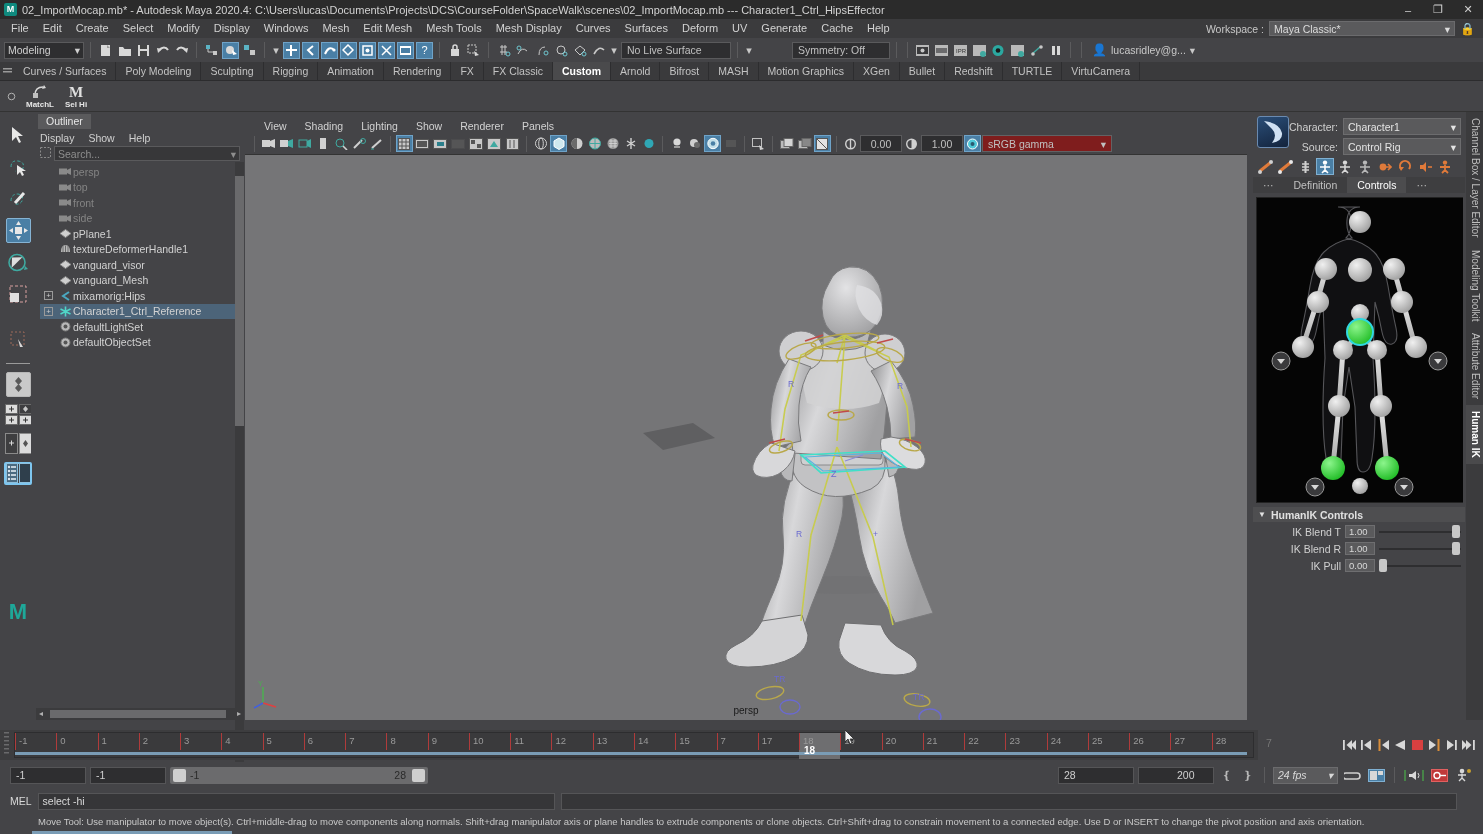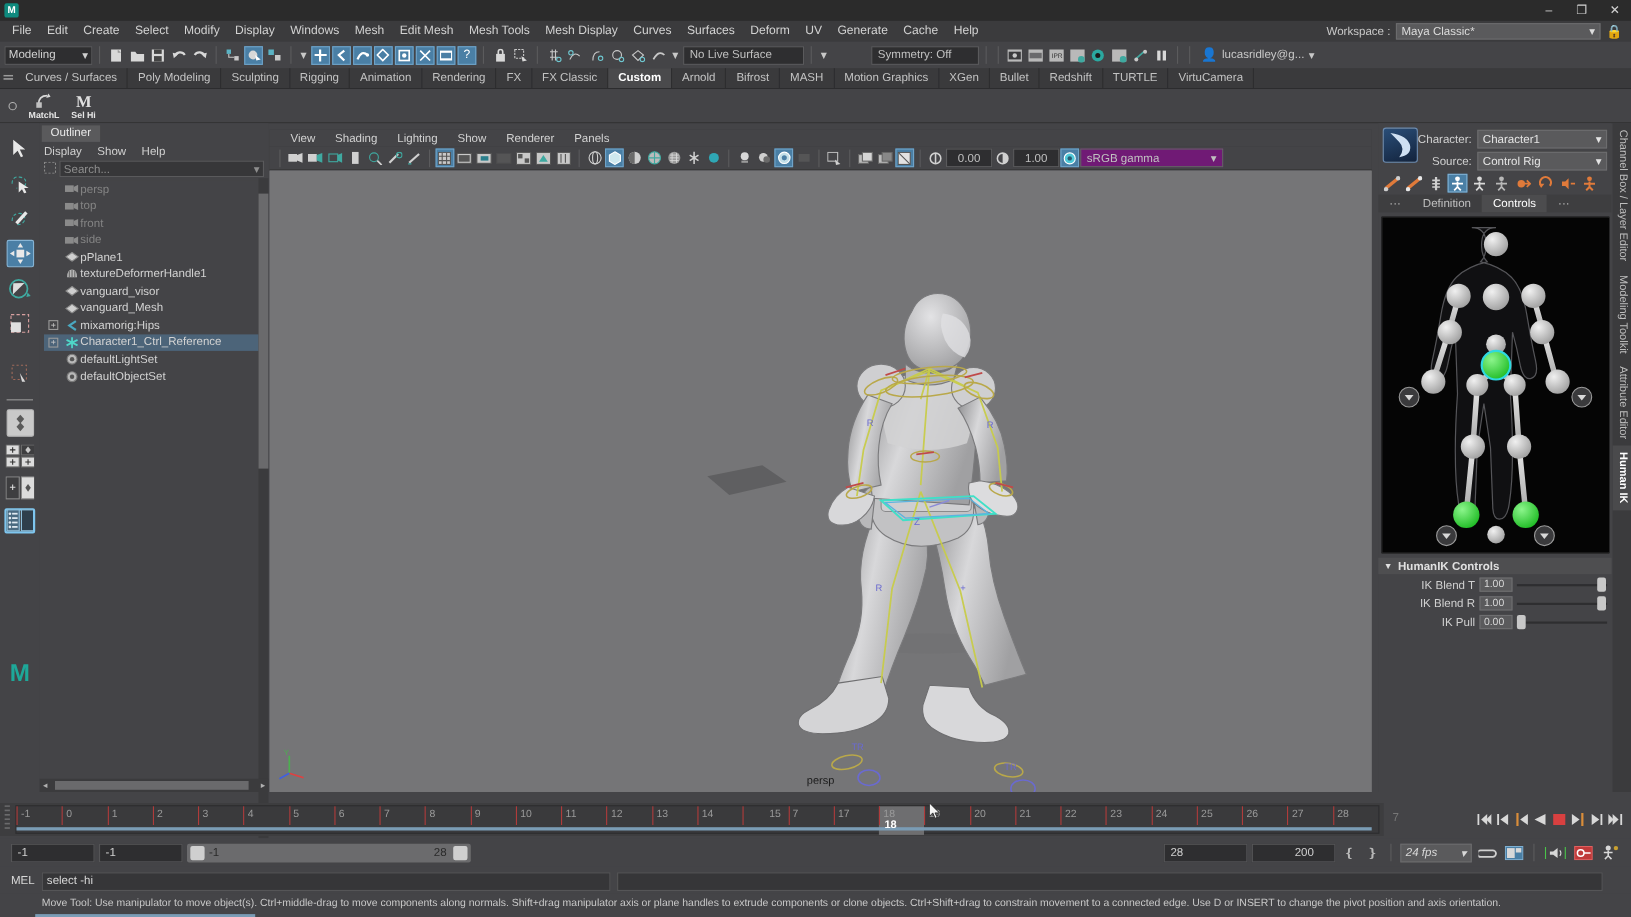--- a/index.html
+++ b/index.html
@@ -231,20 +231,21 @@
 
   .cursor { position:absolute; left:845px; top:730px; width:11px; height:16px; pointer-events:none; }
 </style>
 </head>
 <body>
 
 <div id="app">
 
   <div class="titlebar">
     <div class="mayalogo">M</div>
+    <div class="ttext">02_ImportMocap.mb* - Autodesk Maya 2020.4: C:\Users\lucas\Documents\Projects\DCS\CourseFolder\SpaceWalk\scenes\02_ImportMocap.mb   ---   Character1_Ctrl_HipsEffector</div>
     <div class="winbtns">
       <div class="winbtn">–</div>
       <div class="winbtn">❐</div>
       <div class="winbtn close">✕</div>
     </div>
   </div>
 
   <div class="menubar">
     <div class="mi">File</div>
     <div class="mi">Edit</div>
@@ -976,21 +977,21 @@
             <path d="M6.5 1.2 A4.8 4.8 0 0 1 6.5 10.8" fill="#d0d0d0"></path>
           </svg>
         </div>
       <div class="field" style="width:42px;justify-content:center;">1.00</div>
       <div class="tbtn on">
           <svg width="13" height="12">
             <circle cx="6.5" cy="6" r="5" fill="#4fc8d8" stroke="#fff"></circle>
             <circle cx="6.5" cy="6" r="2" fill="#2a5a70"></circle>
           </svg>
         </div>
-      <div class="field" style="width:130px;justify-content:space-between;background:#701a75;border-color:#626264;">
+      <div class="field" style="width:130px;justify-content:space-between;background:#7f1d1d;border-color:#626264;">
         <span>sRGB gamma</span>
         <span>▾</span>
       </div>
     </div>
 
     <div class="vcanvas">
       <svg width="1002" height="565">
         <defs>
           <linearGradient id="bodyg" x1="0" y1="0" x2="1" y2="0.4">
             <stop offset="0" stop-color="#8e8e90"></stop>
@@ -1359,21 +1360,21 @@
         <div class="ticklbl" style="left: 457.933px;">10</div>
         <div class="tick" style="left: 495.2px;"></div>
         <div class="ticklbl" style="left: 499.2px;">11</div>
         <div class="tick" style="left: 536.467px;"></div>
         <div class="ticklbl" style="left: 540.467px;">12</div>
         <div class="tick" style="left: 577.733px;"></div>
         <div class="ticklbl" style="left: 581.733px;">13</div>
         <div class="tick" style="left: 619px;"></div>
         <div class="ticklbl" style="left: 623px;">14</div>
         <div class="tick" style="left: 660.267px;"></div>
-        <div class="ticklbl" style="left: 664.267px; margin-left: 20px;">15</div>
+        <div class="ticklbl" style="left: 664.267px;">15</div>
         <div class="tick" style="left: 701.533px;"></div>
         <div class="ticklbl" style="left: 705.533px;">7</div>
         <div class="tick" style="left: 742.8px;"></div>
         <div class="ticklbl" style="left: 746.8px;">17</div>
         <div class="tick" style="left: 784.067px;"></div>
         <div class="ticklbl" style="left: 788.067px;">18</div>
         <div class="playheadlbl" style="left: 789.067px; top: 12px;">18</div>
         <div class="tick" style="left: 825.333px;"></div>
         <div class="ticklbl" style="left: 829.333px;">19</div>
         <div class="tick" style="left: 866.6px;"></div>

